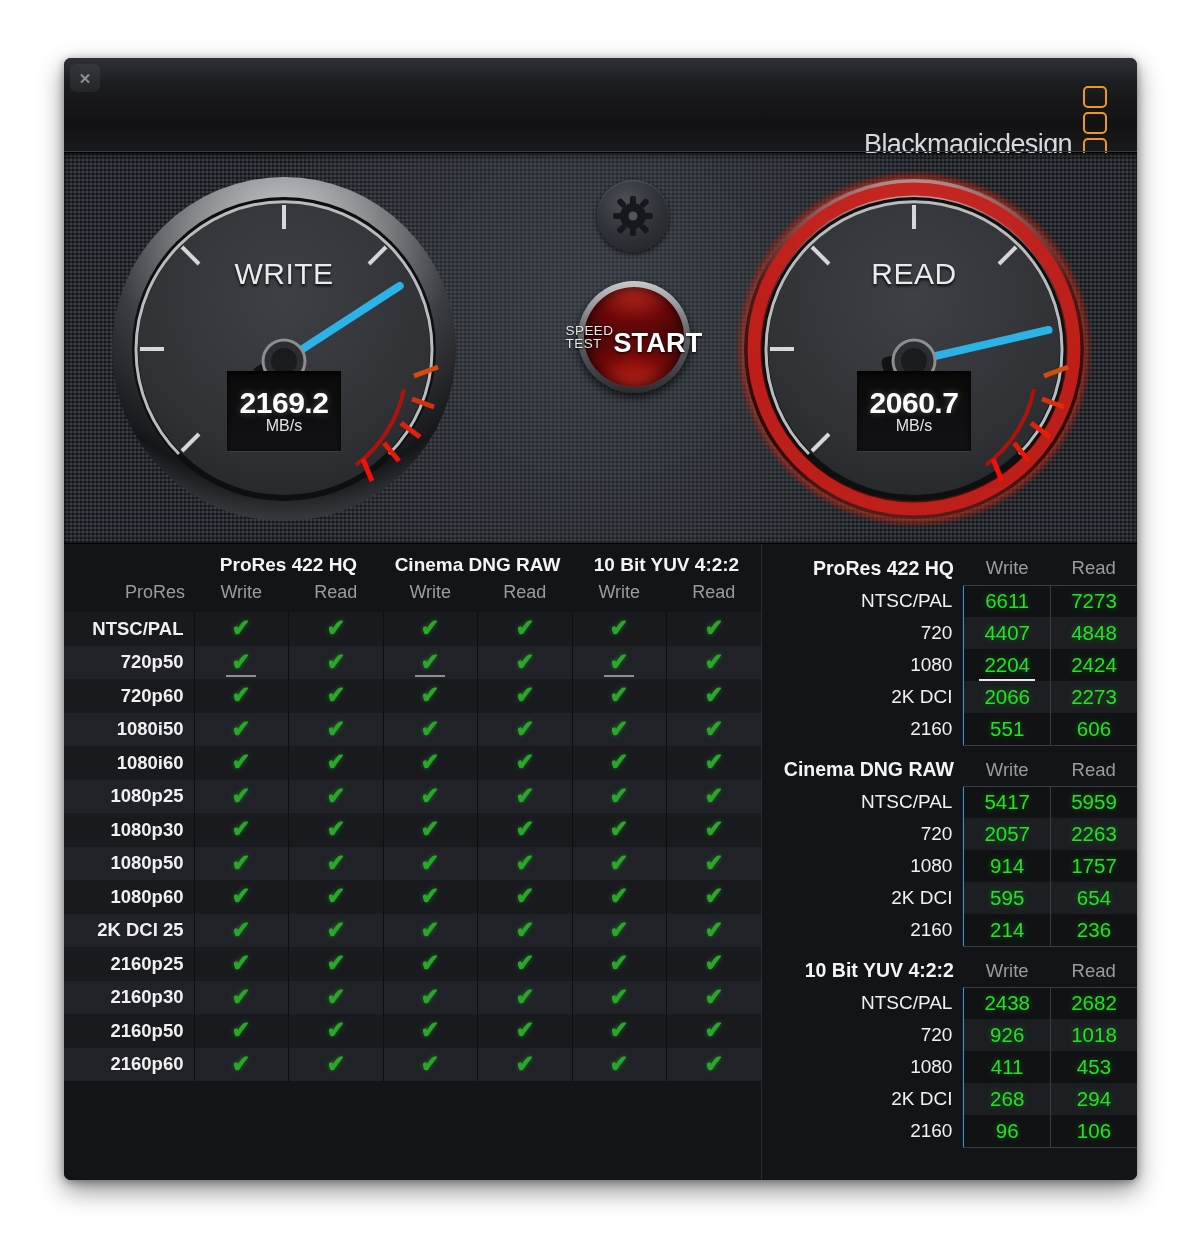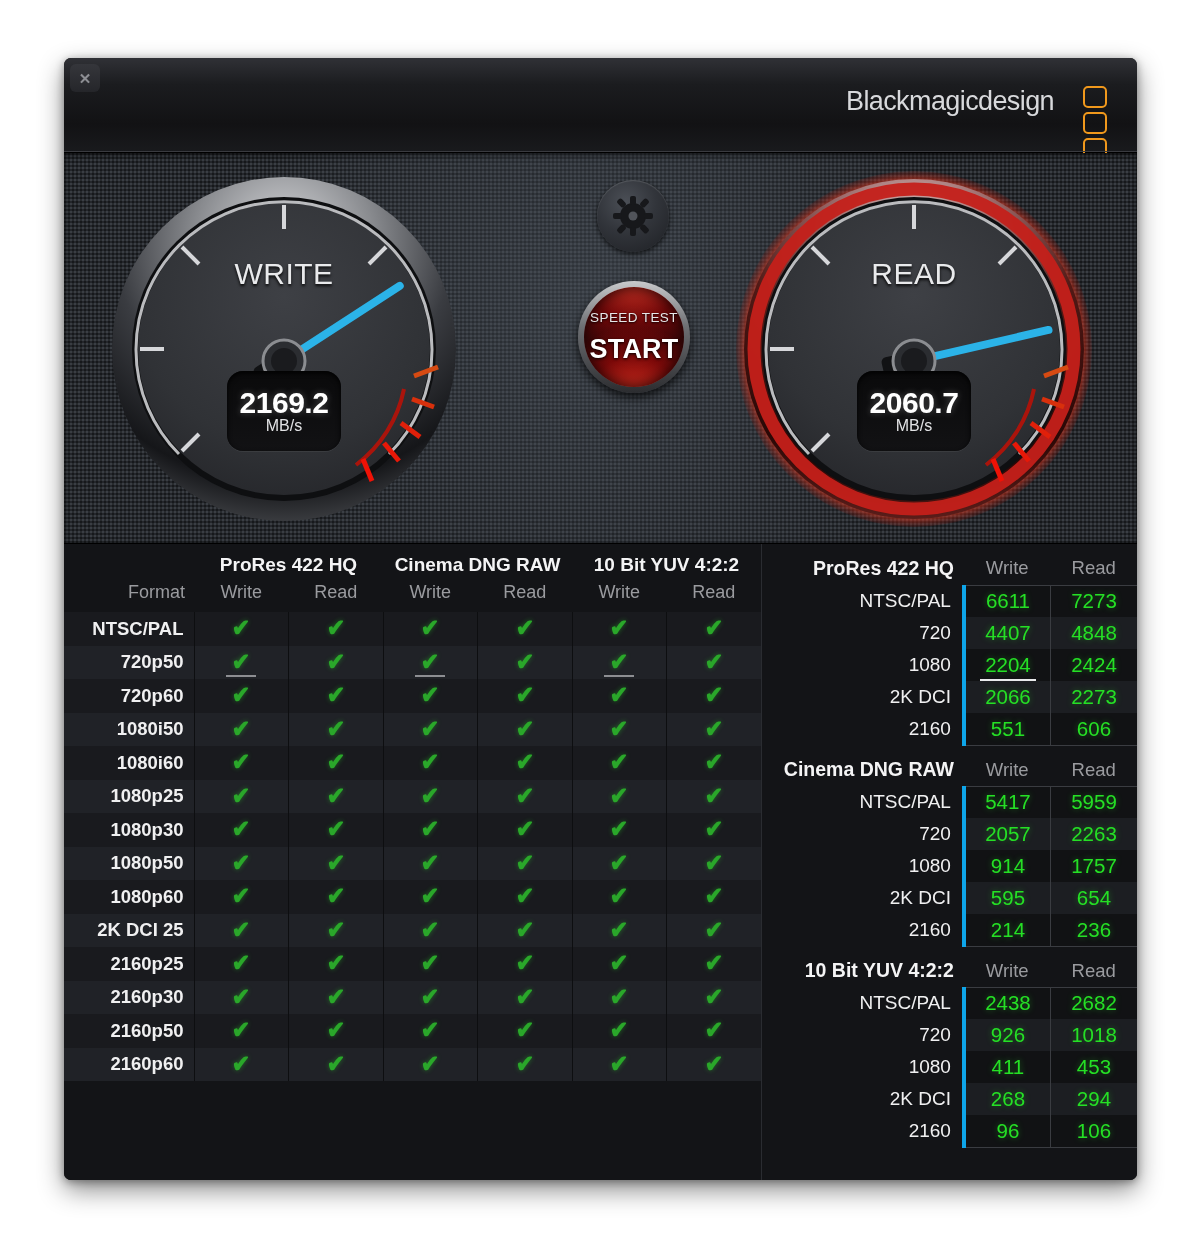--- a/index.html
+++ b/index.html
@@ -57,22 +57,22 @@
     font-size: 38px;
     font-weight: 400;
     letter-spacing: -0.5px;
     text-shadow: 0 1px 2px rgba(0,0,0,0.8);
   }
   .brand {
     position: absolute;
     right: 30px;
     top: 28px;
     display: flex;
-    align-items: flex-start;
-    gap: 29px;
+    align-items: flex-end;
+    gap: 11px;
   }
   .brand-text {
     color: #d8d9dc;
     font-size: 27px;
     font-weight: 300;
     letter-spacing: -0.6px;
   }
   .brand-marks {
     display: flex;
     flex-direction: column;
@@ -113,21 +113,21 @@
     letter-spacing: 0.5px;
     text-shadow: 0 2px 3px rgba(0,0,0,0.9);
     pointer-events: none;
   }
   .readout {
     position: absolute;
     left: 50%; top: 200px;
     transform: translateX(-50%);
     width: 114px; height: 80px;
     background: linear-gradient(180deg, #0a0a0b, #121214);
-    border-radius: 16px;
+    border-radius: 0;
     box-shadow: inset 0 2px 5px rgba(0,0,0,0.95), 0 1px 0 rgba(255,255,255,0.06);
     display: flex; flex-direction: column;
     align-items: center; justify-content: center;
     pointer-events: none;
   }
   .readout .val {
     color: #ffffff;
     font-size: 30px;
     font-weight: bold;
     letter-spacing: -0.5px;
@@ -163,21 +163,21 @@
     box-shadow: 0 4px 10px rgba(0,0,0,0.75);
     cursor: pointer;
   }
   .start-inner {
     width: 100%; height: 100%;
     border-radius: 50%;
     background:
       radial-gradient(circle at 50% 118%, rgba(255,60,40,0.95) 0%, rgba(160,12,10,0.65) 38%, rgba(0,0,0,0) 62%),
       radial-gradient(circle at 50% -18%, rgba(255,70,50,0.9) 0%, rgba(150,10,10,0.6) 40%, rgba(0,0,0,0) 65%),
       radial-gradient(circle at 50% 50%, #2a0406 0%, #3d0608 55%, #6b0c0c 100%);
-    display: flex; flex-direction: column;
+    display: flex; 
     align-items: center; justify-content: center;
     box-shadow: inset 0 0 16px rgba(0,0,0,0.9);
   }
   .start-inner .l1 {
     color: #e7e7e8;
     font-size: 13.5px;
     letter-spacing: 0.4px;
     line-height: 1;
     text-shadow: 0 1px 2px rgba(0,0,0,0.9);
   }
@@ -309,21 +309,21 @@
   }
   .ftable td.num {
     color: #25e025;
     font-size: 20.5px;
     text-align: center;
     position: relative;
     text-shadow: 0 0 6px rgba(37,224,37,0.4);
   }
   .ftable tr.r-odd  td.num { background: #111214; }
   .ftable tr.r-even td.num { background: #1c1e22; }
-  .ftable td.num.nb { border-left: 4px solid #0ea5e9; border-right: 1px solid #3a3c41; }
+  .ftable td.num.nb { border-left: 1px solid #0ea5e9; border-right: 1px solid #3a3c41; }
   .ftable tr.first-row td.num { border-top: 1px solid #3a3c41; }
   .ftable tr.last-row  td.num { border-bottom: 1px solid #3a3c41; }
   .numbar {
     position: absolute;
     left: 50%; bottom: 0px;
     transform: translateX(-50%);
     width: 56px; height: 2px;
     background: #e9eaec;
   }
 </style>
@@ -489,21 +489,21 @@
           <col class="fmt">
             <col>
             <col>
             <col>
             <col>
             <col>
             <col>
         </colgroup>
         <thead>
           <tr>
-            <th rowspan="2" class="fmt-h">Format</th>
+            <th rowspan="2" class="fmt-h">ProRes</th>
             <th class="grp" colspan="2">ProRes 422 HQ</th>
             <th class="grp" colspan="2">Cinema DNG RAW</th>
             <th class="grp" colspan="2">10 Bit YUV 4:2:2</th>
           </tr>
           <tr>
             <th class="sub">Write</th>
             <th class="sub">Read</th>
             <th class="sub">Write</th>
             <th class="sub">Read</th>
             <th class="sub">Write</th>

